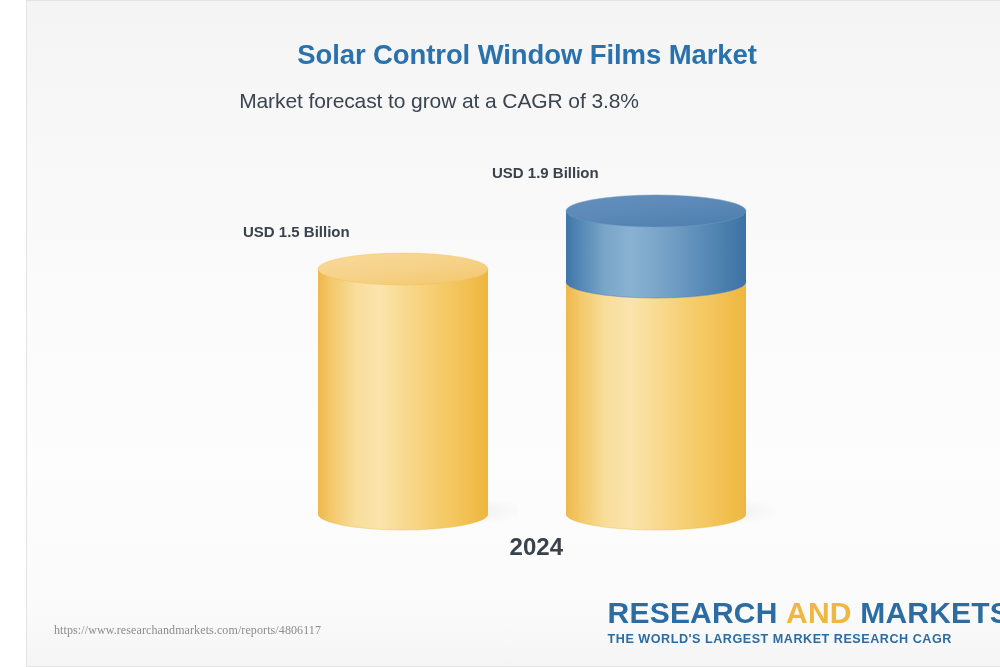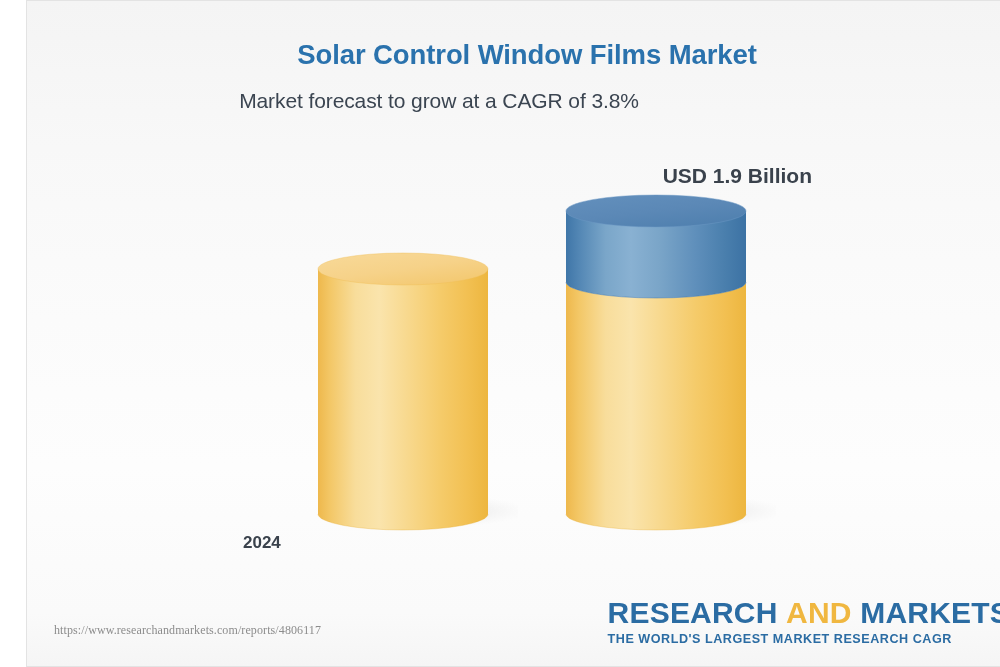--- a/index.html
+++ b/index.html
@@ -60,32 +60,32 @@
   }
 
   .cyl-group {
     position: absolute;
     bottom: 0;
   }
 
   .value-label {
     position: absolute;
     width: 320px;
-    text-align: right;
-    font-size: 21px;
+    text-align: left;
+    font-size: 15px;
     font-weight: bold;
     color: #3a424c;
     white-space: nowrap;
   }
 
   .cat-label {
     position: absolute;
     width: 320px;
-    text-align: left;
-    font-size: 17px;
+    text-align: right;
+    font-size: 24px;
     font-weight: bold;
     color: #3a424c;
   }
 
   
   #footer-url {
     position: absolute;
     left: 27px;
     top: 622px;
     font-size: 12px;
@@ -122,20 +122,21 @@
 </head>
 <body>
 
 <div id="page">
 
   <div id="chart-title">Solar Control Window Films Market</div>
   <div id="chart-subtitle">Market forecast to grow at a CAGR of 3.8%</div>
 
   <div id="plot-area">
 
+    <div class="value-label" style="left:216px; top:222px;">USD 1.5 Billion</div>
 
     <svg class="cyl-group" style="left:276px; top:246px; width:215px; height:290px;" viewBox="0 0 215 290" width="215" height="290">
       <defs>
         <linearGradient id="yellowBody1" x1="0" y1="0" x2="1" y2="0">
           <stop offset="0" stop-color="#eeb84c"></stop>
           <stop offset="0.07" stop-color="#f3c766"></stop>
           <stop offset="0.22" stop-color="#f8dd9b"></stop>
           <stop offset="0.36" stop-color="#fae4ac"></stop>
           <stop offset="0.52" stop-color="#f8d98f"></stop>
           <stop offset="0.72" stop-color="#f5cb6a"></stop>

